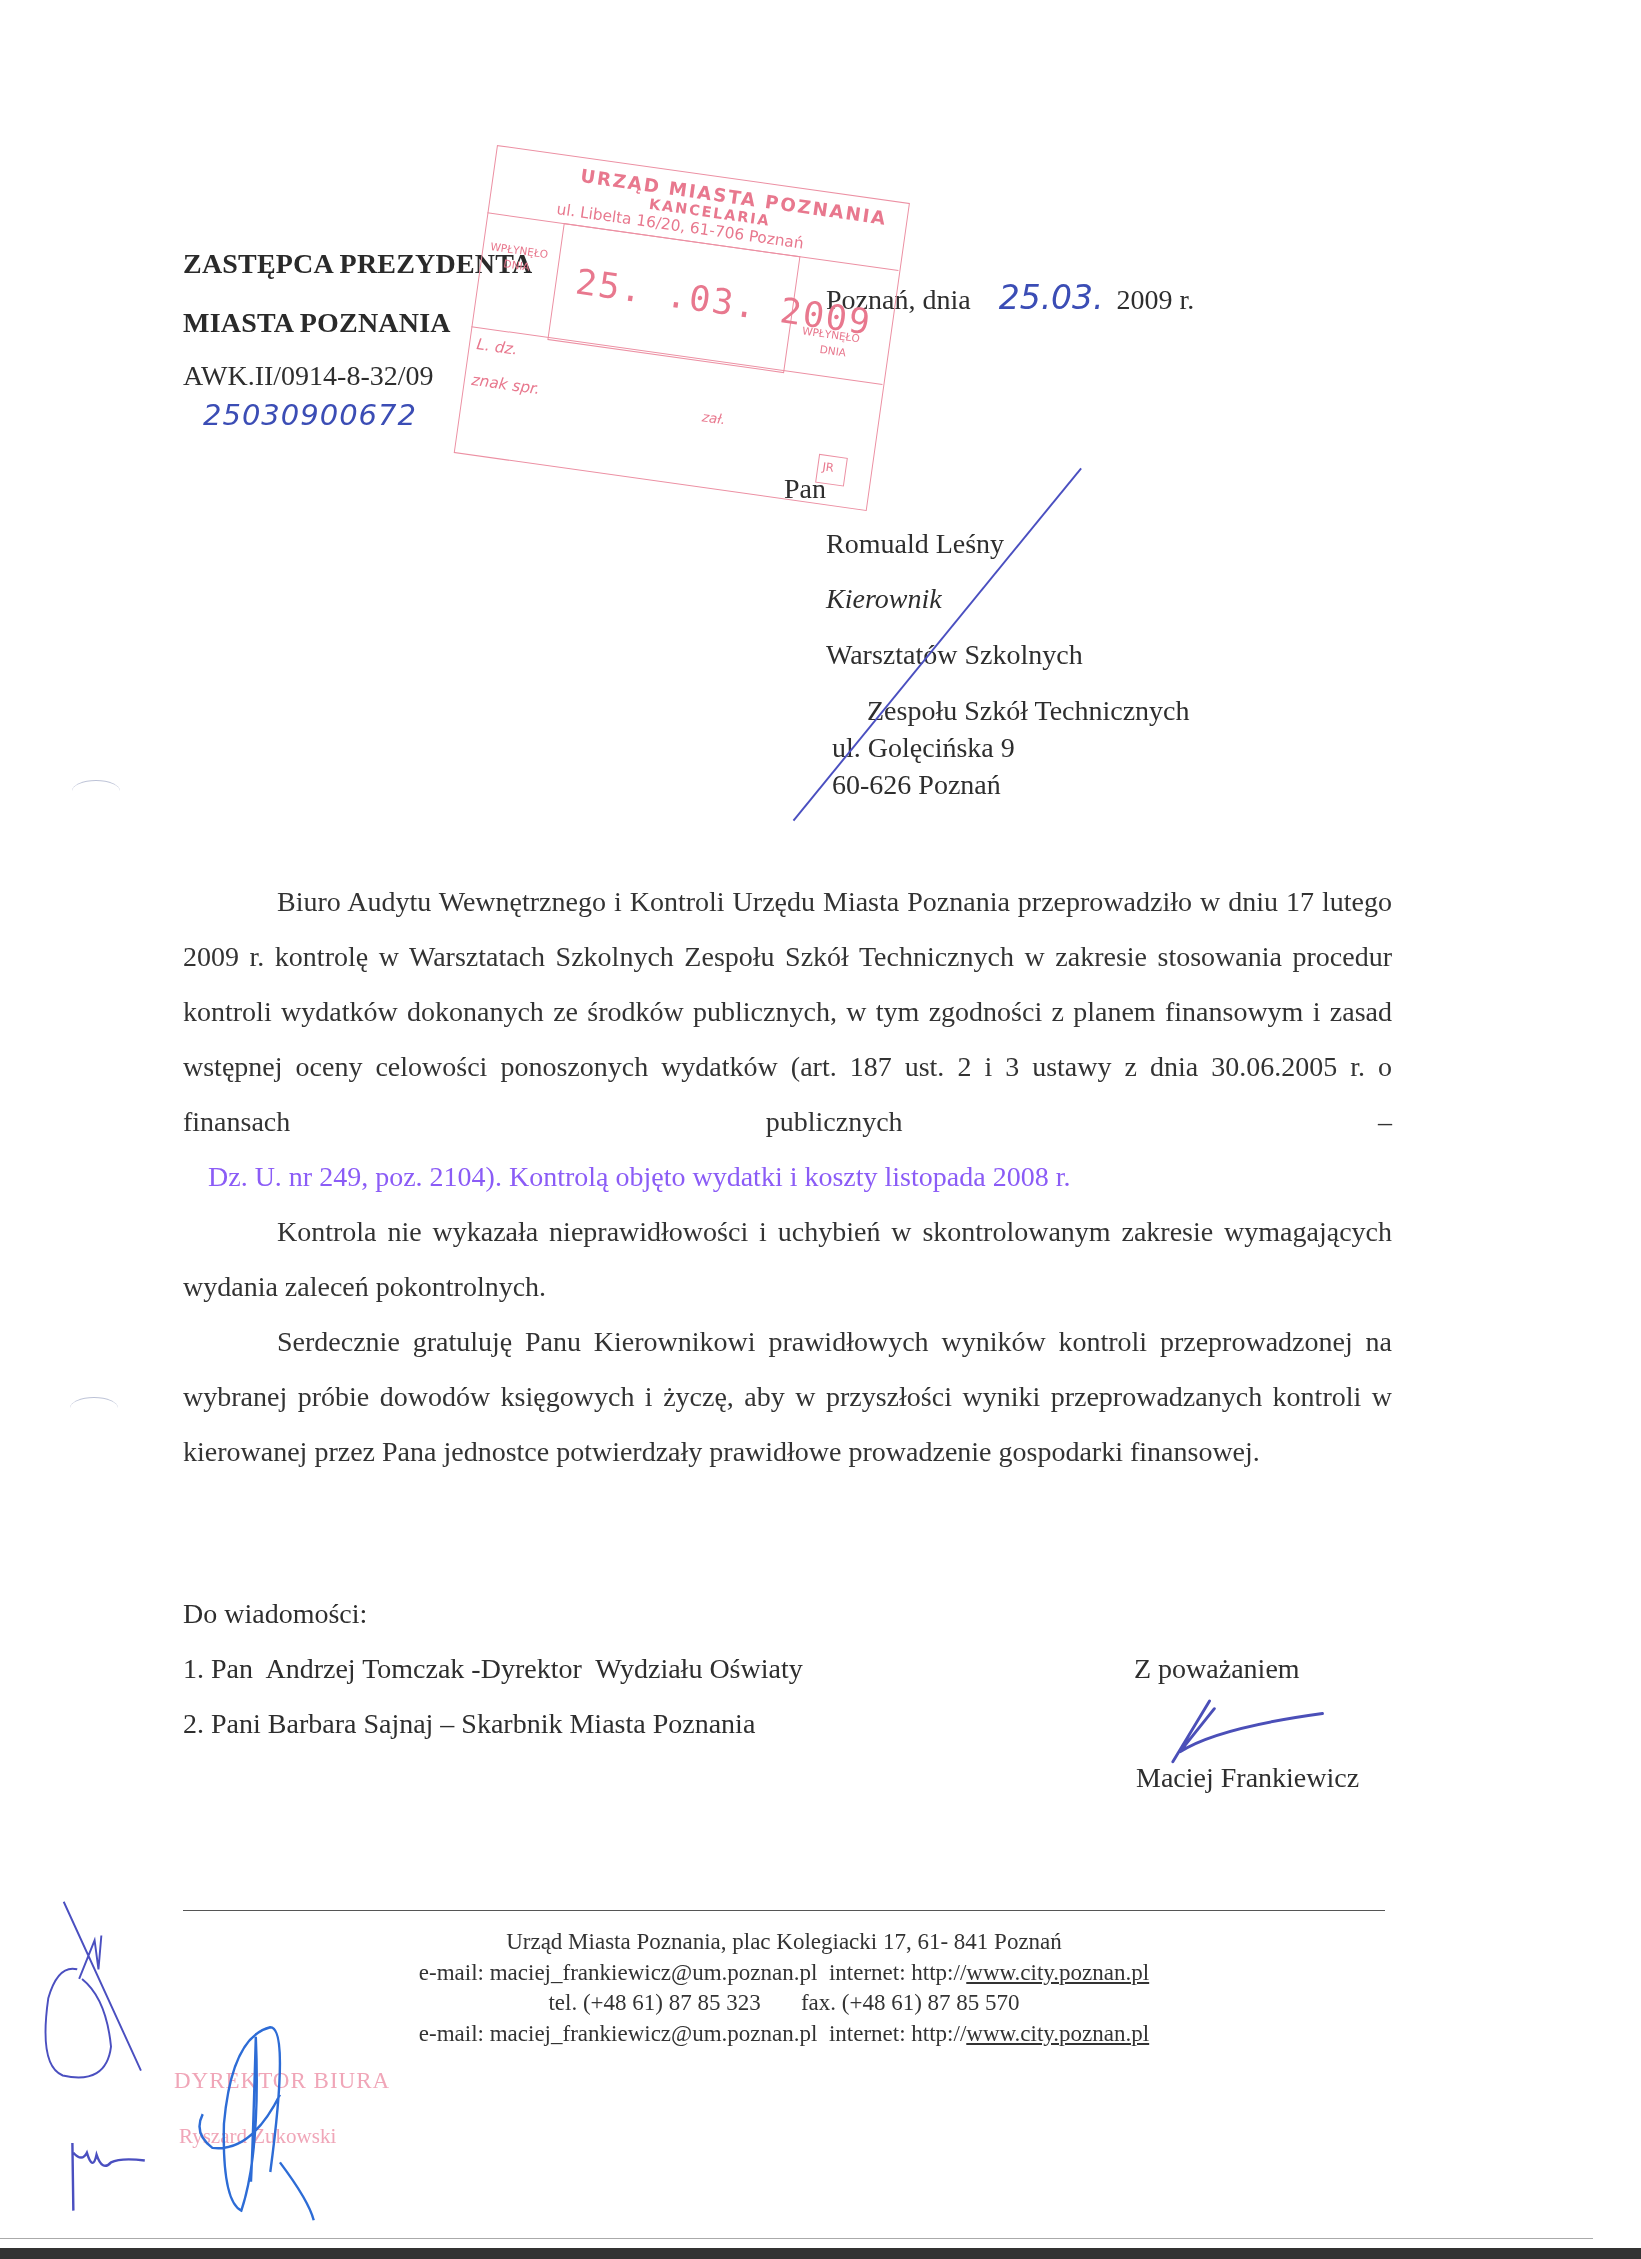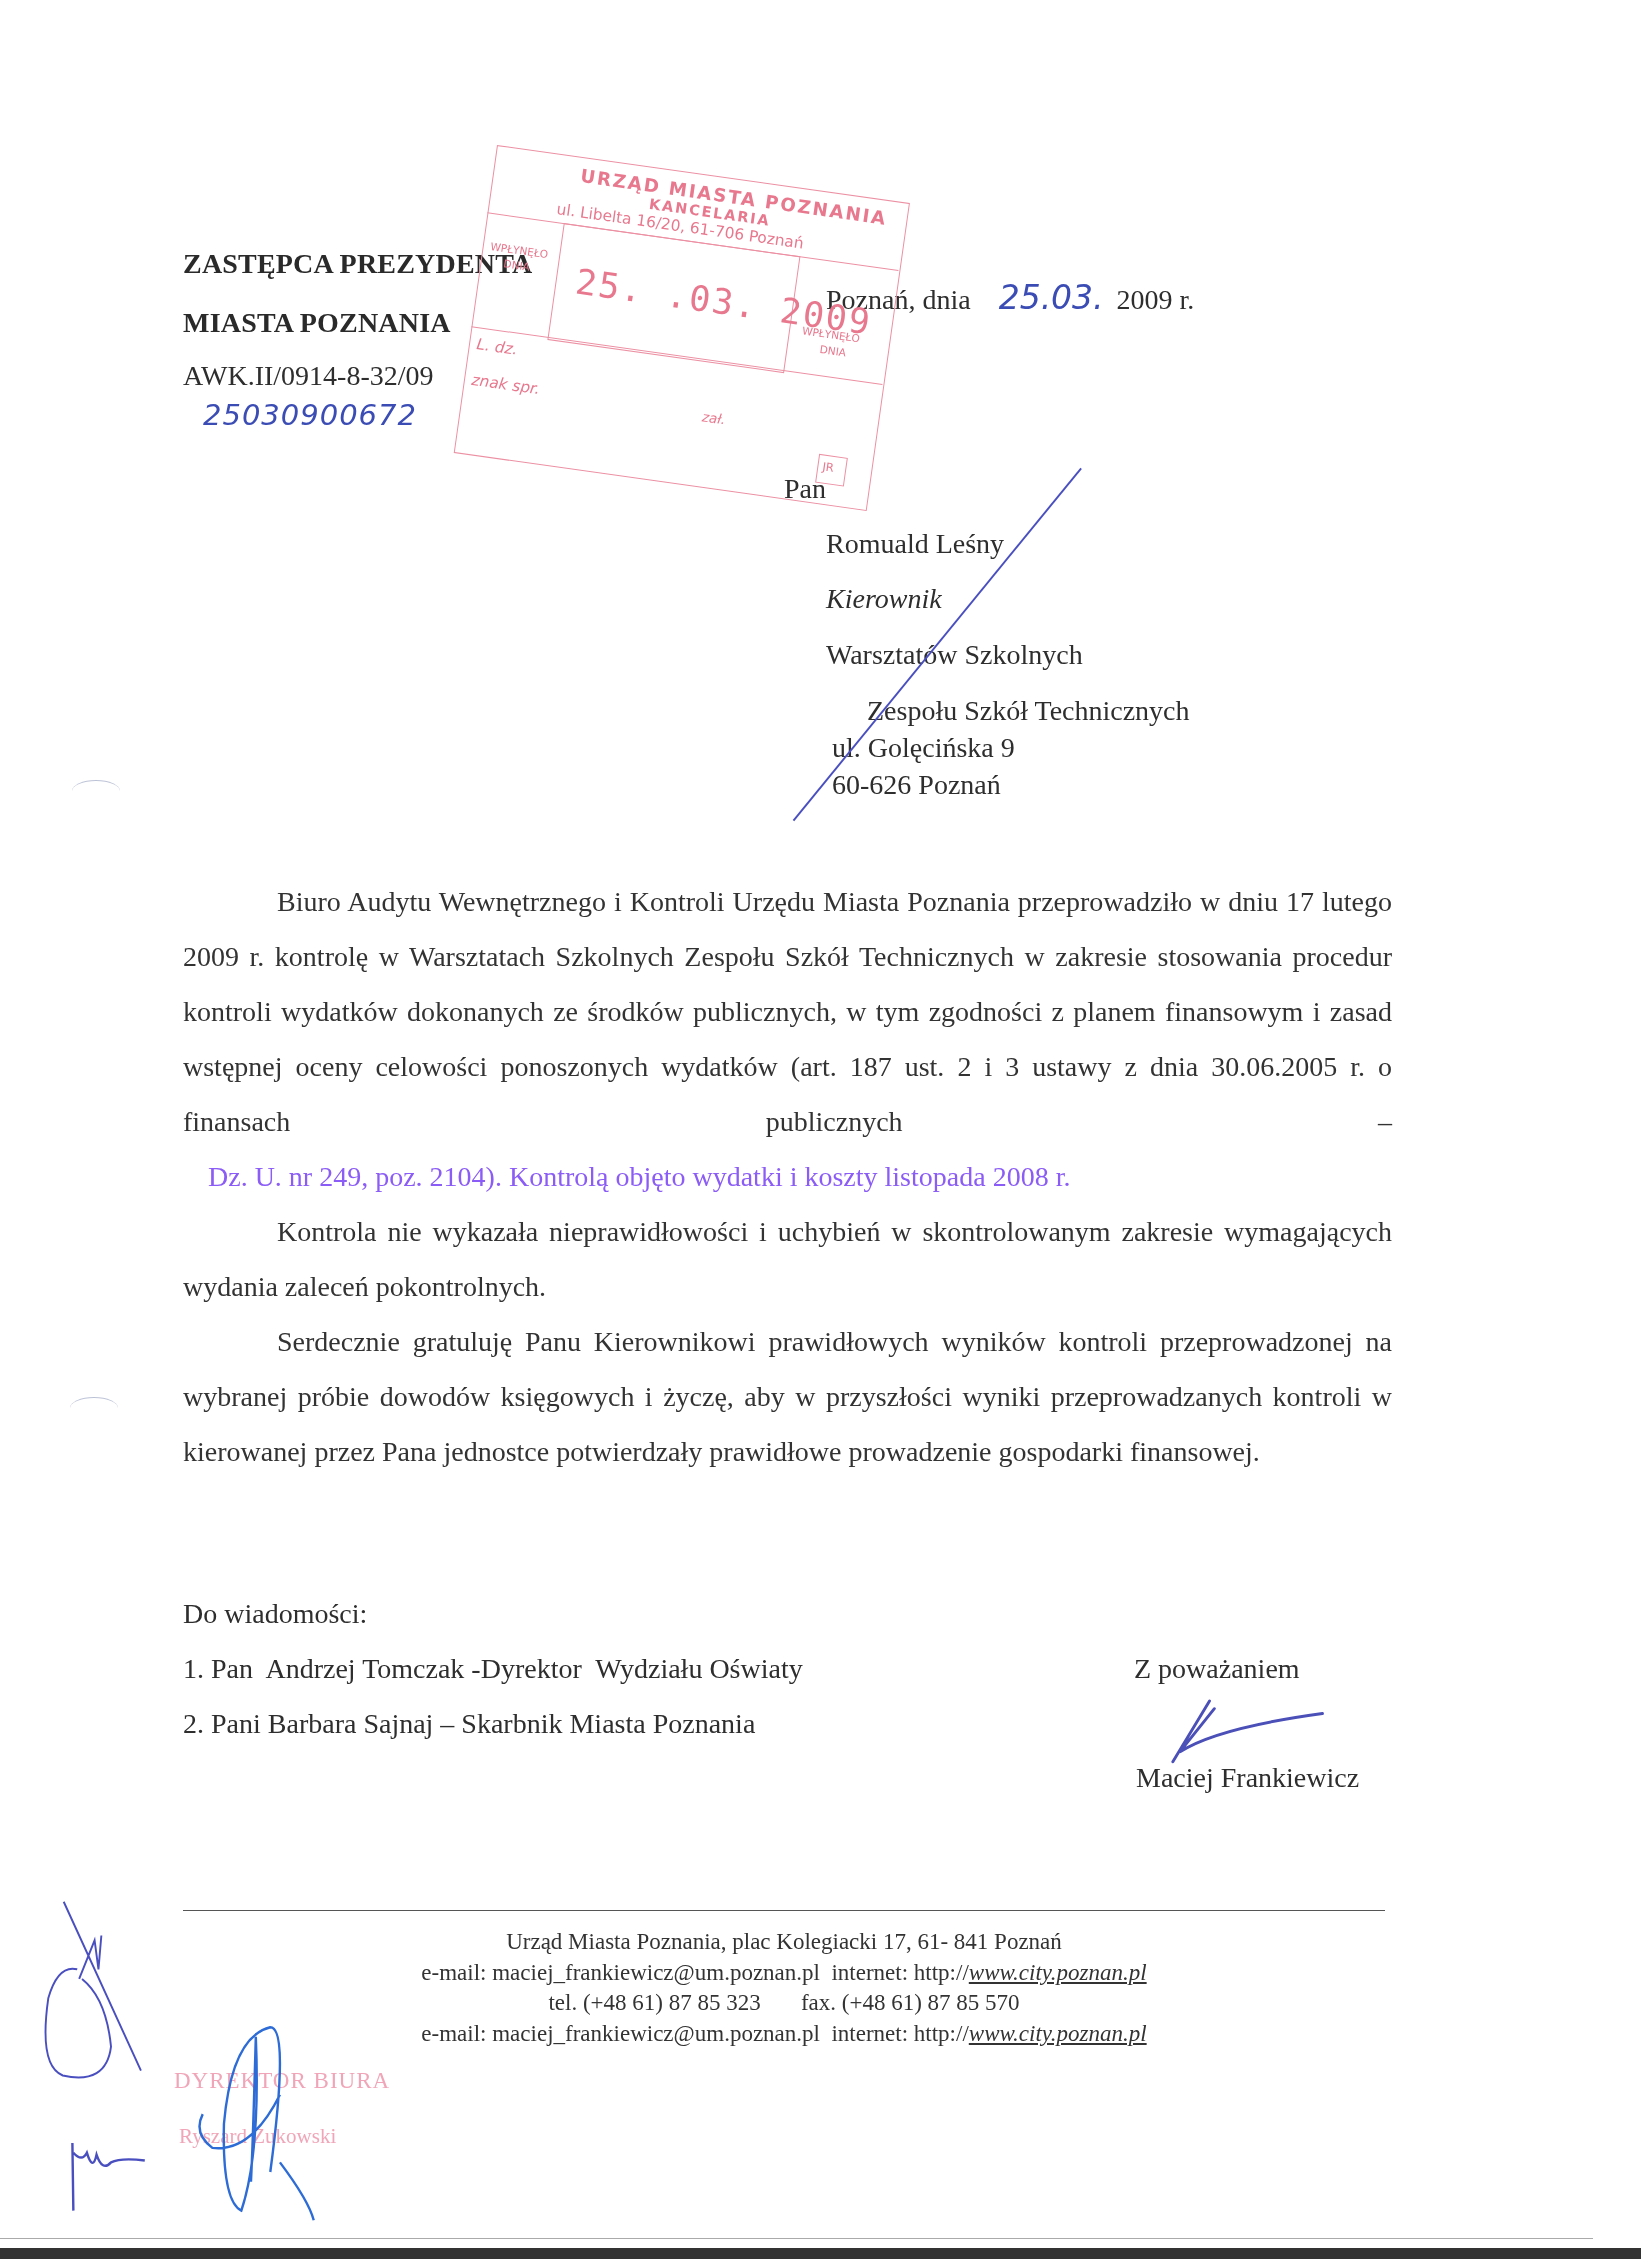--- a/index.html
+++ b/index.html
@@ -23,21 +23,21 @@
   .indent { text-indent: 94px; }
   .stamp {
     position: absolute; left: 497px; top: 145px; width: 425px; height: 319px;
     transform: rotate(8deg); transform-origin: top left;
     color: #e8788e; font-family: "DejaVu Sans", sans-serif;
   }
   .stamp .frame { position: absolute; border: 1.9px solid #ec90a3; }
   .stamp .t { position: absolute; white-space: nowrap; }
   .footer-rule { position: absolute; left: 183px; width: 1202px; top: 1910px; height: 0; border-top: 1.9px solid #555; }
   .footer-line { position: absolute; left: 183px; width: 1202px; text-align: center; font-size: 23px; color: #333; }
-  .footer-line u { text-decoration: underline; font-style: italic; }
+  .footer-line u { text-decoration: underline; }
   .margin-arc { position: absolute; width: 48px; height: 21px; border-top: 1.4px solid #bcc2d6; border-radius: 50% 50% 0 0; }
   .bottom-strip { position: absolute; left: 0; right: 0; top: 2248px; height: 11.6px; background: #333; }
   .page-edge { position: absolute; left: 0; width: 1593px; top: 2238px; border-top: 1px solid #aaa; }
   svg.overlay { position: absolute; left: 0; top: 0; }
 </style>
 </head>
 <body>
 
 <div class="margin-arc" style="left:72px; top:780px;"></div>
 <div class="margin-arc" style="left:70px; top:1397px;"></div>

